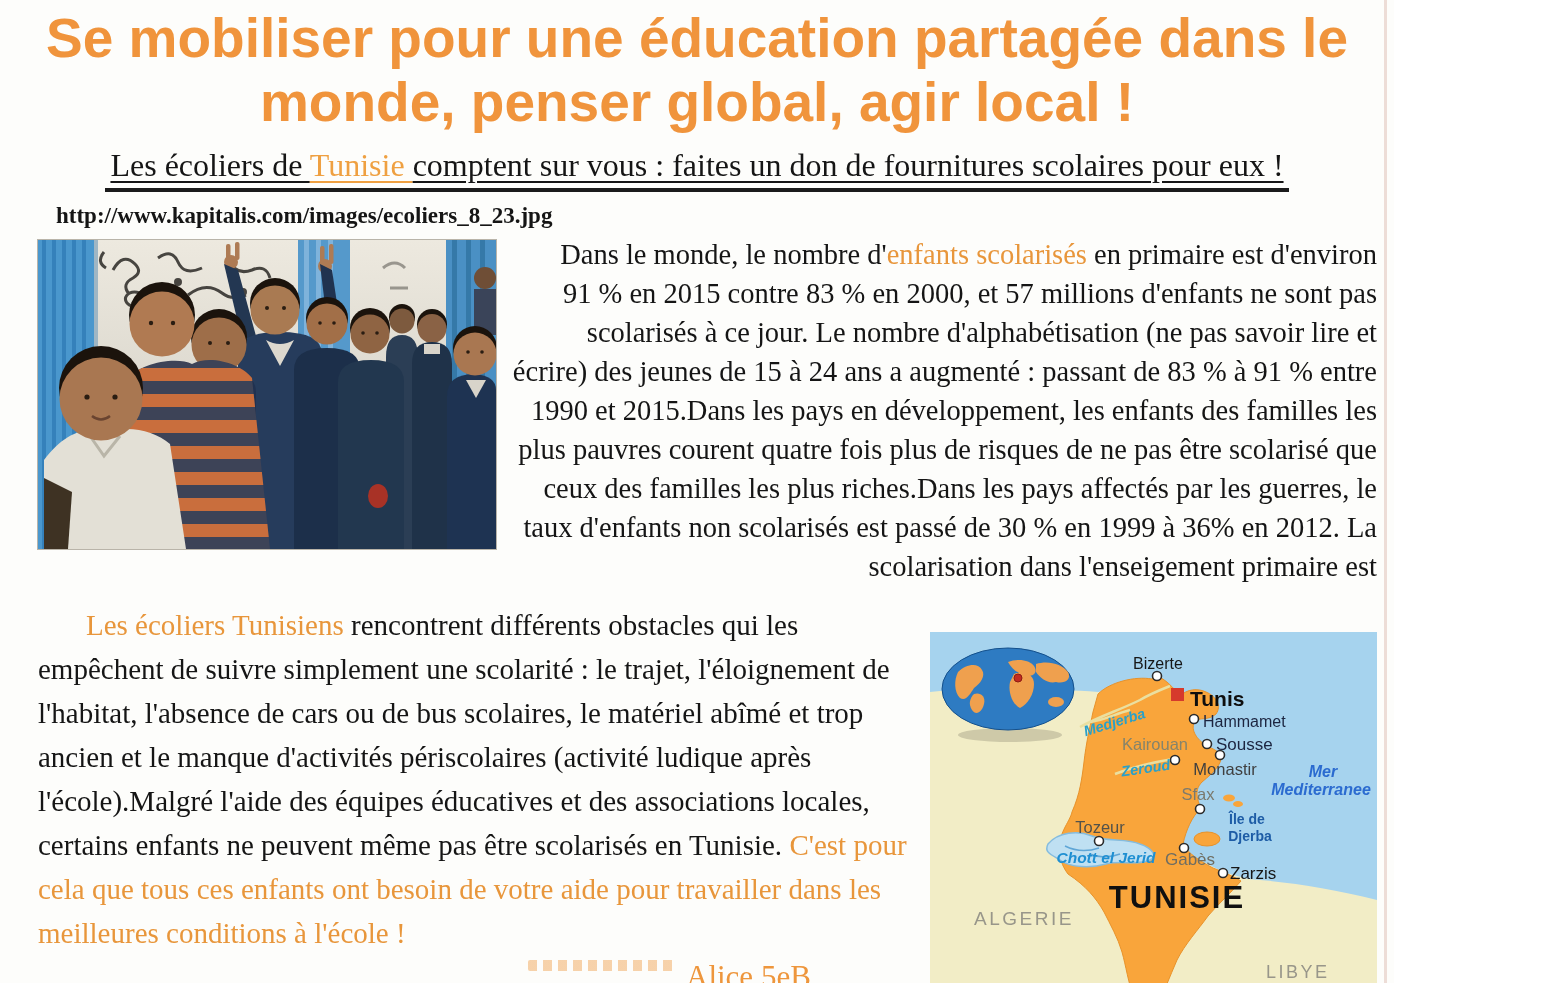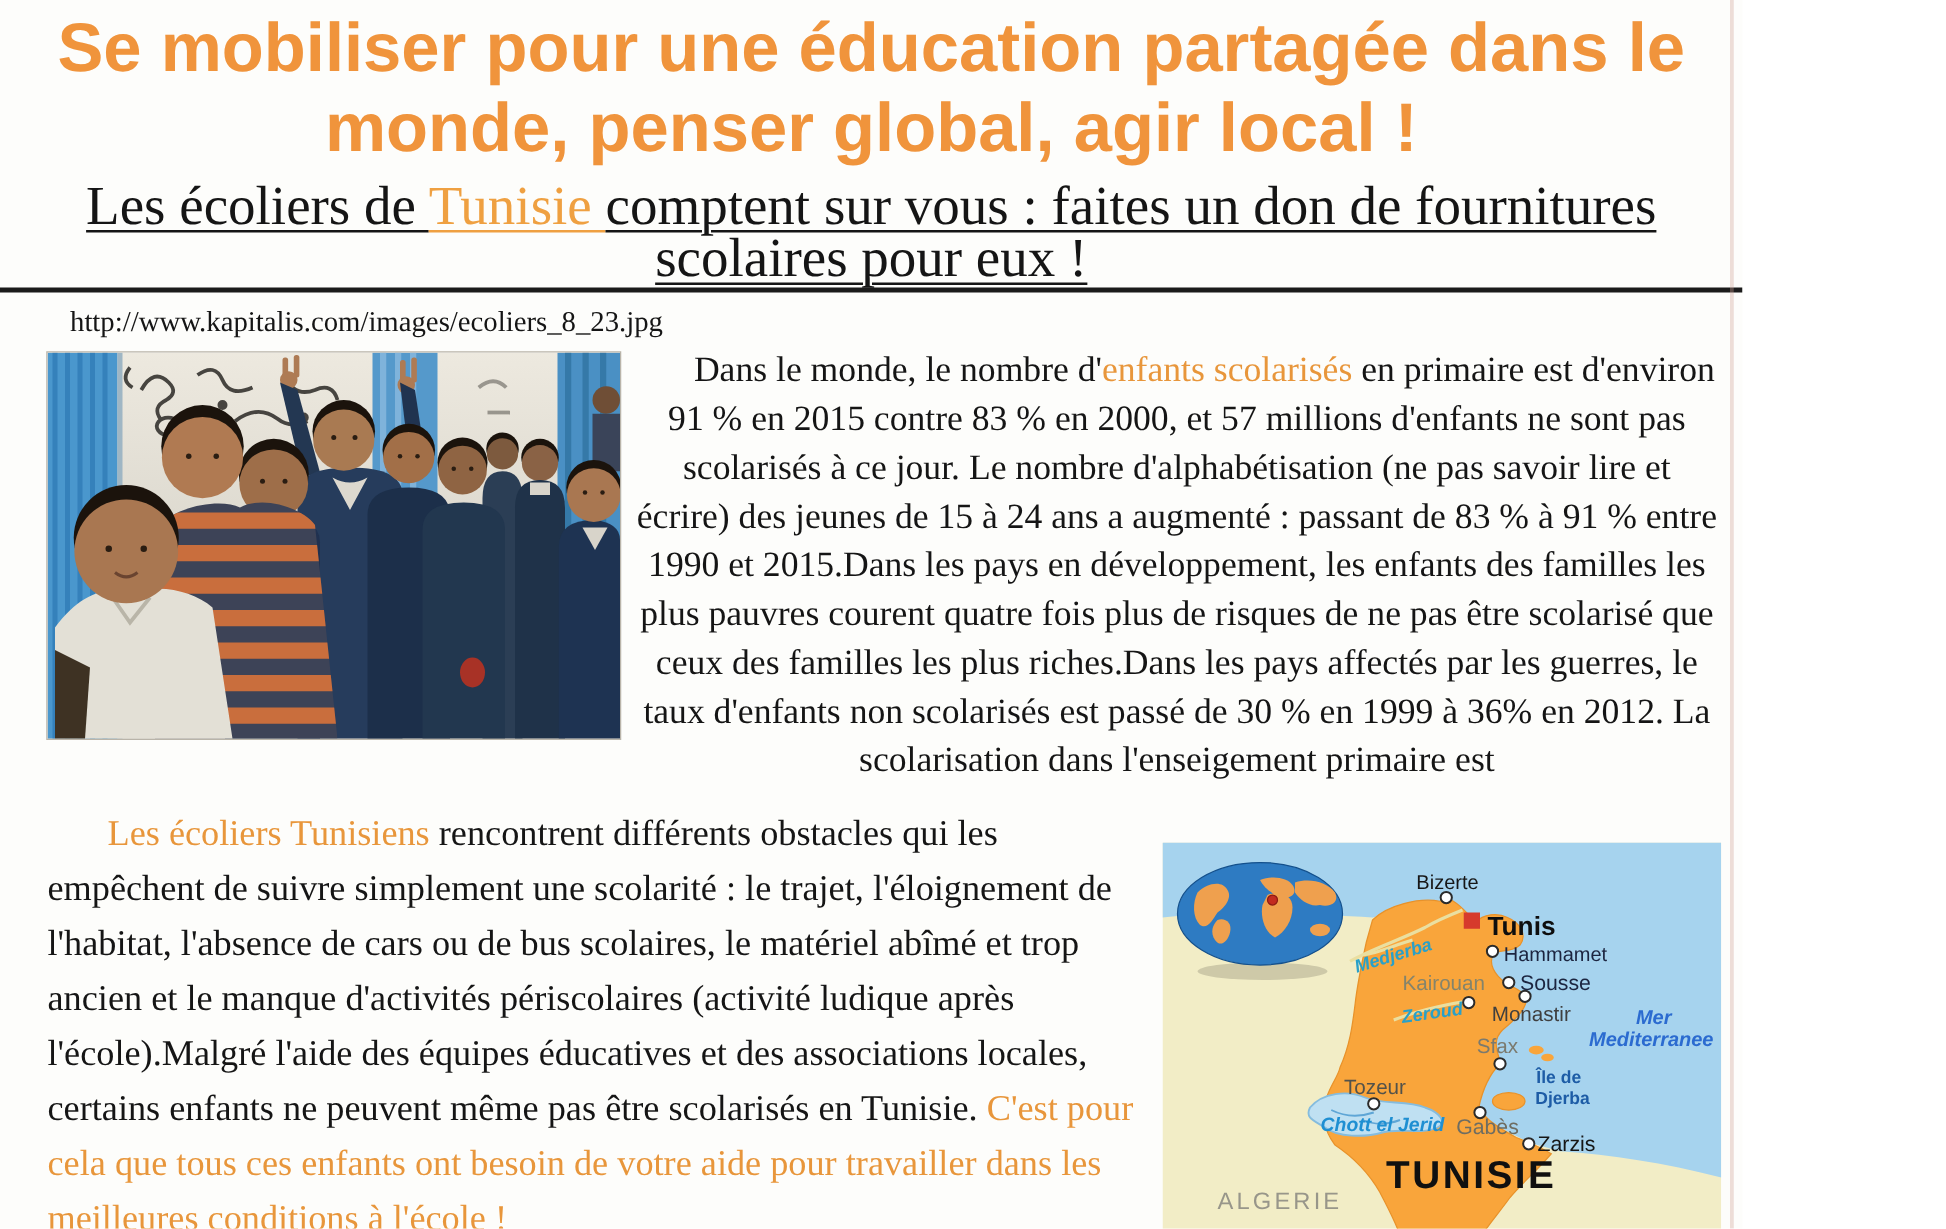--- a/index.html
+++ b/index.html
@@ -4,30 +4,30 @@
 <style>
   html,body{margin:0;padding:0;background:#ffffff;}
   .page{position:relative;width:1394px;height:983px;background:#FDFDFB;overflow:hidden;
         font-family:"Liberation Serif",serif;color:#151515;}
   .page::after{content:"";position:absolute;right:7px;top:0;bottom:0;width:3px;
         background:rgba(205,160,150,.35);}
   .title{margin:6px auto 10px auto;max-width:1435px;text-align:center;
         font-family:"Liberation Sans",sans-serif;font-weight:bold;
         font-size:55px;line-height:64px;color:#F0943C;}
   .subtitle-wrap{text-align:center;margin:2px 0 0 0;}
-  .subtitle{display:inline-block;font-size:44px;line-height:42px;
+  .subtitle{display:inline-block;font-size:32px;line-height:42px;
         border-bottom:4px solid #1b1b1b;padding:0 5px 2px 5px;}
   .subtitle span{text-decoration:underline;text-decoration-thickness:2px;text-underline-offset:5px;}
-  .url-line{font-weight:normal;font-size:23px;line-height:30px;margin:9px 0 0 56px;}
+  .url-line{font-weight:bold;font-size:23px;line-height:30px;margin:9px 0 0 56px;}
   .content{padding:0 17px 0 38px;}
   .photo-float{float:left;width:458px;height:309px;margin:5px 10px 8px 0;
         outline:1px solid #b9b4a9;}
   .map-float{float:right;width:447px;height:405px;margin:0 0 0 10px;position:relative;text-decoration:underline;}
   .map-float svg{position:relative;top:46px;}
-  p.body1{margin:4px 0 0 0;font-size:28.5px;line-height:39px;text-align:center;}
+  p.body1{margin:4px 0 0 0;font-size:28.5px;line-height:39px;text-align:right;}
   p.body2{margin:17px 0 0 0;font-size:29px;line-height:44px;text-align:left;}
   .ind1{display:inline-block;width:44px;}
   .ind2{display:inline-block;width:48px;}
   .orange{color:#E8963B;}
   .orange-strong{color:#EFA041;}
   .erased{display:inline-block;width:146px;height:11px;margin-left:490px;
         vertical-align:16px;border-radius:2px;opacity:.65;
         background:repeating-linear-gradient(90deg,rgba(240,164,84,.75) 0 9px,rgba(240,164,84,0) 9px 15px);}
   .signature{margin-left:12px;font-size:31px;color:#EE963C;}
   .map-svg text{font-family:"Liberation Sans",sans-serif;}

